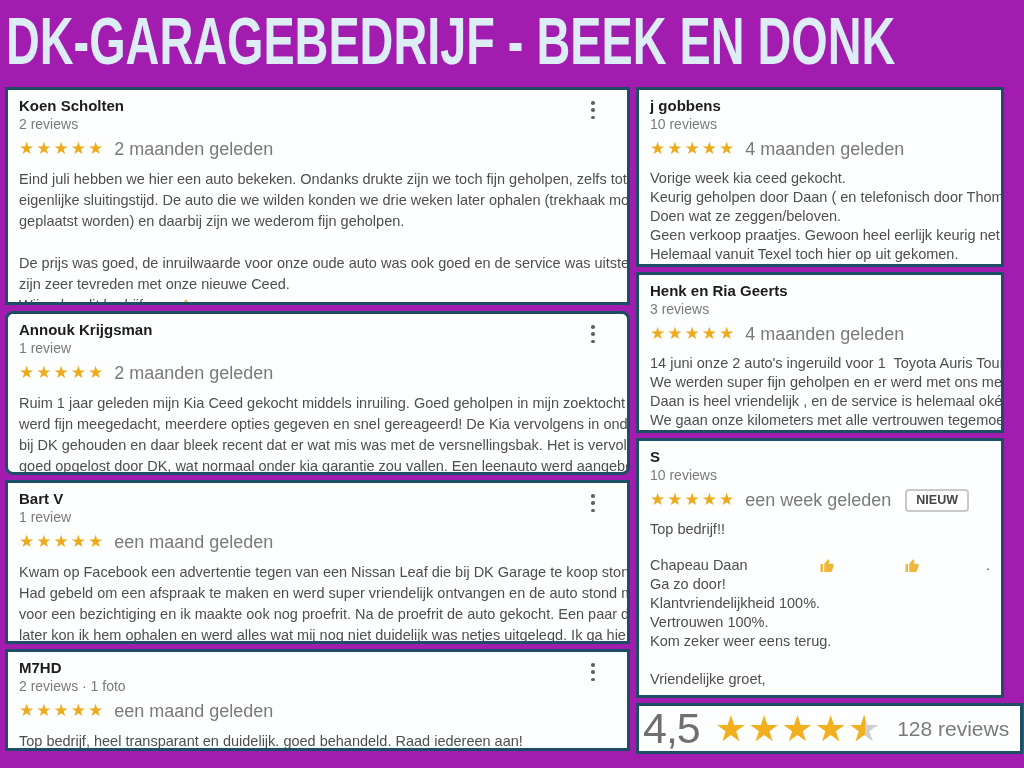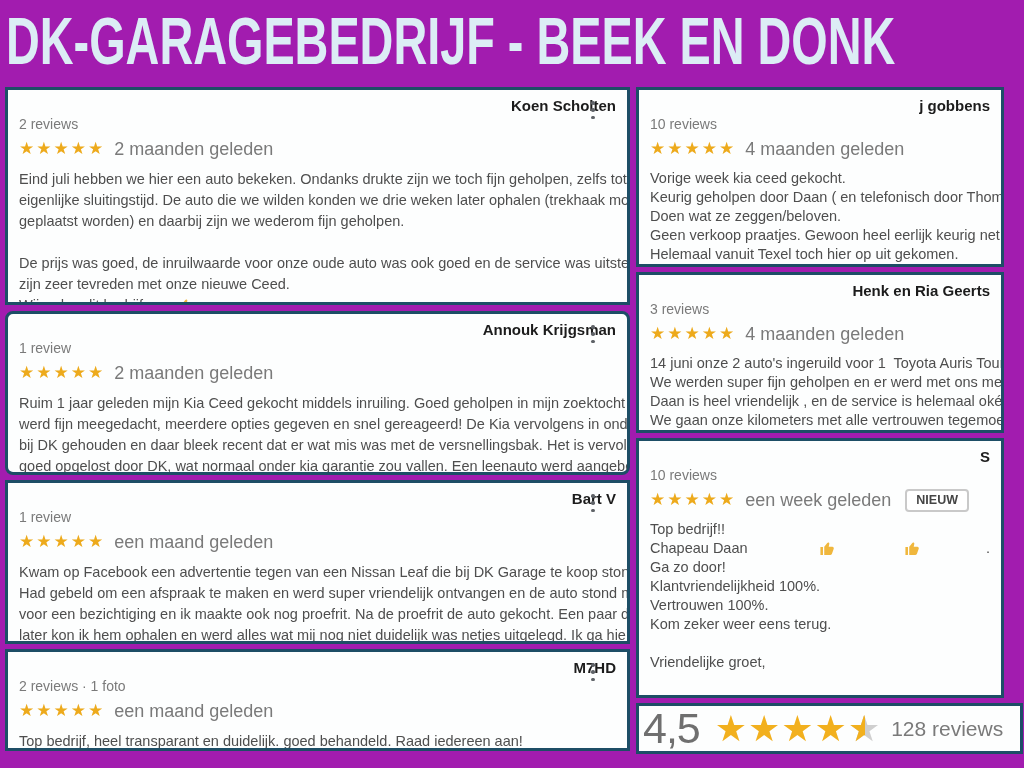--- a/index.html
+++ b/index.html
@@ -20,21 +20,21 @@
   }
   .card.left  { left:5px;   width:625px; }
   .card.right { left:636px; width:368px; }
   .c-l1 { top:87px;  height:218px; }
   .c-l2 { top:311px; height:164px;border-radius:8px; }
   .c-l3 { top:480px; height:164px; }
   .c-l4 { top:649px; height:102px; }
   .c-r1 { top:87px;  height:180px; }
   .c-r2 { top:272px; height:161px; }
   .c-r3 { top:438px; height:260px; }
-  .name { font-size:15px; font-weight:bold; color:#1c1c1c; line-height:19px; margin-top:2px; cursor:pointer;text-align:right; }
+  .name { font-size:15px; font-weight:bold; color:#1c1c1c; line-height:19px; margin-top:2px; cursor:pointer; }
   .meta { font-size:14px; color:#7a7a7a; line-height:18px; }
   .star-row { margin-top:5px; height:22px; display:flex; align-items:center; }
   .stars { color:#edaa1c; font-size:17px; letter-spacing:2px; line-height:20px; }
   .date  { margin-left:9px; font-size:18px; color:#7a7a7a; }
   .badge {
     margin-left:14px; border:2px solid #c9c9c9; border-radius:4px;
     padding:2px 9px 3px; font-size:12.5px; font-weight:bold; color:#454545; background:#fff;
   }
   .body { margin-top:9px; font-size:14.5px; color:#4e4e4e; line-height:21px; white-space:pre; }
   .body-r { line-height:19px; }
@@ -50,21 +50,21 @@
   .summary {
     position:absolute; left:636px; top:703px; width:387px; height:51px;
     background:#fdfefe; border:3px solid #1d4e66; overflow:hidden;
     display:flex; align-items:center; padding:0 4px;
   }
   .score { font-size:43px; color:#6f6f6f; letter-spacing:-1px; line-height:45px; }
   .big-stars { margin-left:15px; font-size:36px; line-height:44px; letter-spacing:1px; white-space:nowrap; }
   .big-full { color:#f2b01e; }
   .half-star { position:relative; display:inline-block; color:#cfcfcf; }
   .half-star .gold { position:absolute; left:0; top:0; width:52%; overflow:hidden; color:#f2b01e; }
-  .count { margin-left:10px; font-size:21px; color:#7a7a7a; white-space:nowrap; }
+  .count { margin-left:16px; font-size:21px; color:#7a7a7a; white-space:nowrap; }
 </style>
 </head>
 <body>
 
 <div class="stage">
 
   <h1 class="page-title">DK-GARAGEBEDRIJF - BEEK EN DONK</h1>
 
   <article class="card left c-l1">
     <div class="kebab">
@@ -176,21 +176,21 @@
   </article>
 
   <article class="card right c-r3">
     <div class="name">S</div>
     <div class="meta">10 reviews</div>
     <div class="star-row">
       <span class="stars">★★★★★</span>
       <span class="date">een week geleden</span>
       <span class="badge">NIEUW</span>
     </div>
-    <div class="body body-r" style="margin-bottom:0">Top bedrijf!!</div>
+    <div class="body body-r" style="margin-bottom:17px">Top bedrijf!!</div>
     <div class="chapeau-line">
       <span class="body body-r" style="margin-top:0">Chapeau Daan</span>
       <svg class="thumb" viewBox="0 0 24 24">
           <path fill="#f0b73d" d="M2 10h3.6v11H2zM7.4 21h8.8c1 0 1.8-.6 2.1-1.5l2.5-7c.5-1.4-.5-2.9-2-2.9h-5.1l.9-4.2c.2-1-.5-2-1.6-2-.5 0-1 .3-1.3.7L7.4 9.6z"></path>
         </svg>
       <svg class="thumb" style="margin-left:3px" viewBox="0 0 24 24">
           <path fill="#f0b73d" d="M2 10h3.6v11H2zM7.4 21h8.8c1 0 1.8-.6 2.1-1.5l2.5-7c.5-1.4-.5-2.9-2-2.9h-5.1l.9-4.2c.2-1-.5-2-1.6-2-.5 0-1 .3-1.3.7L7.4 9.6z"></path>
         </svg>
       <span class="body body-r" style="margin-top:0">.</span>
     </div>

